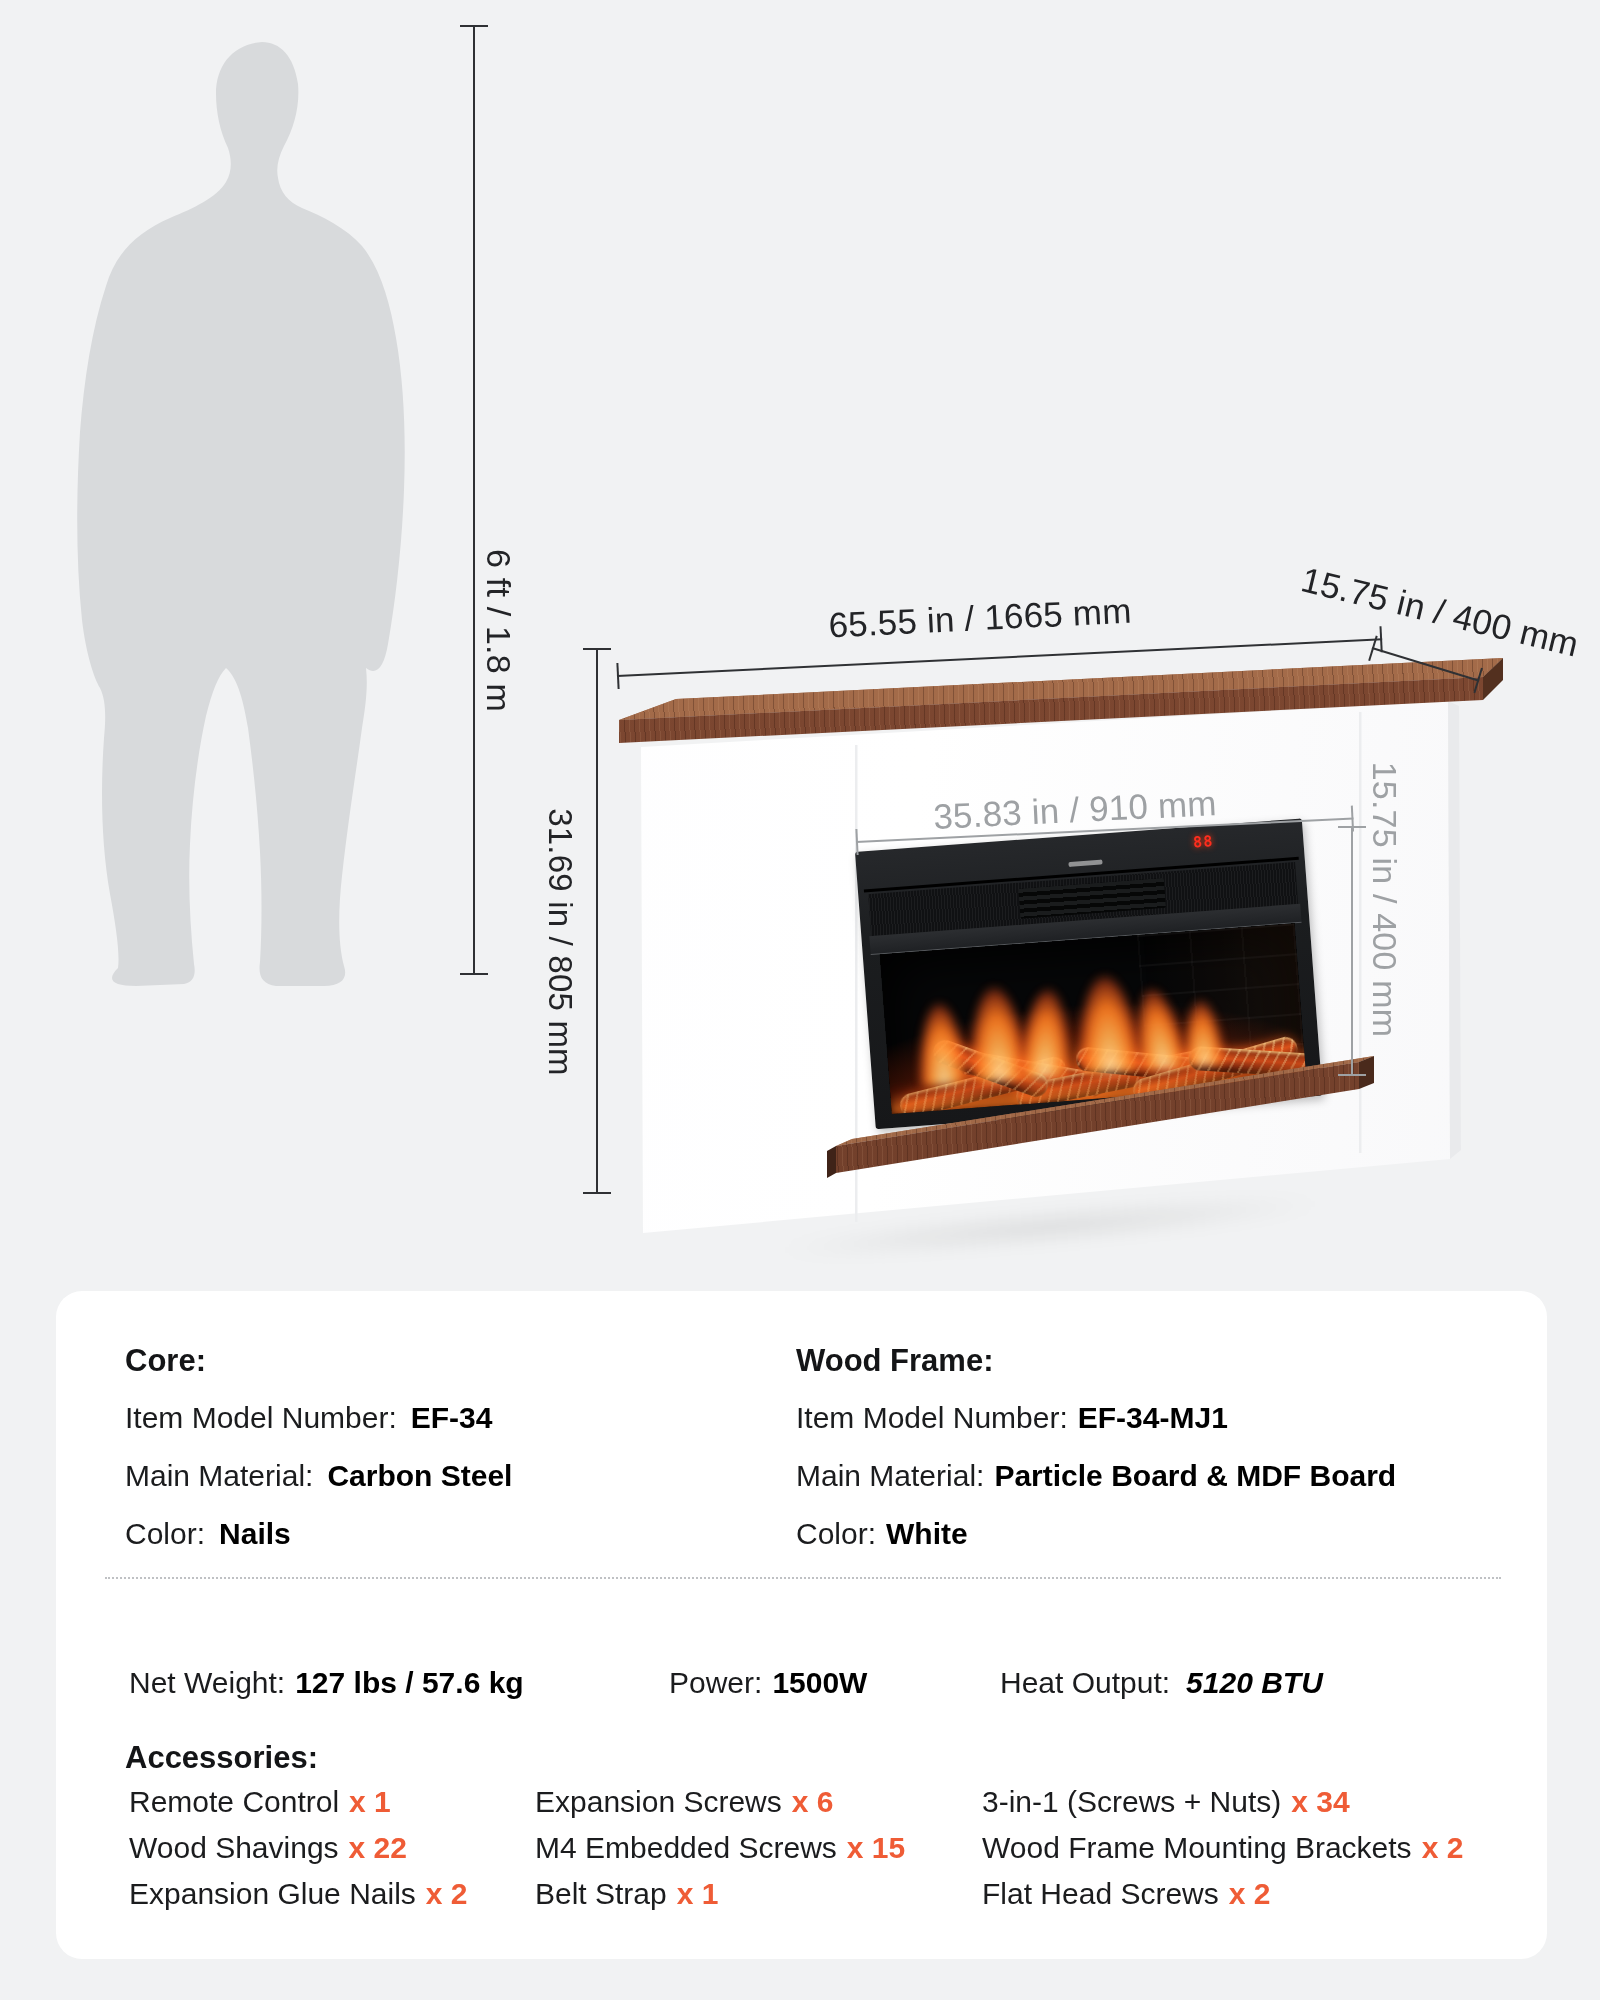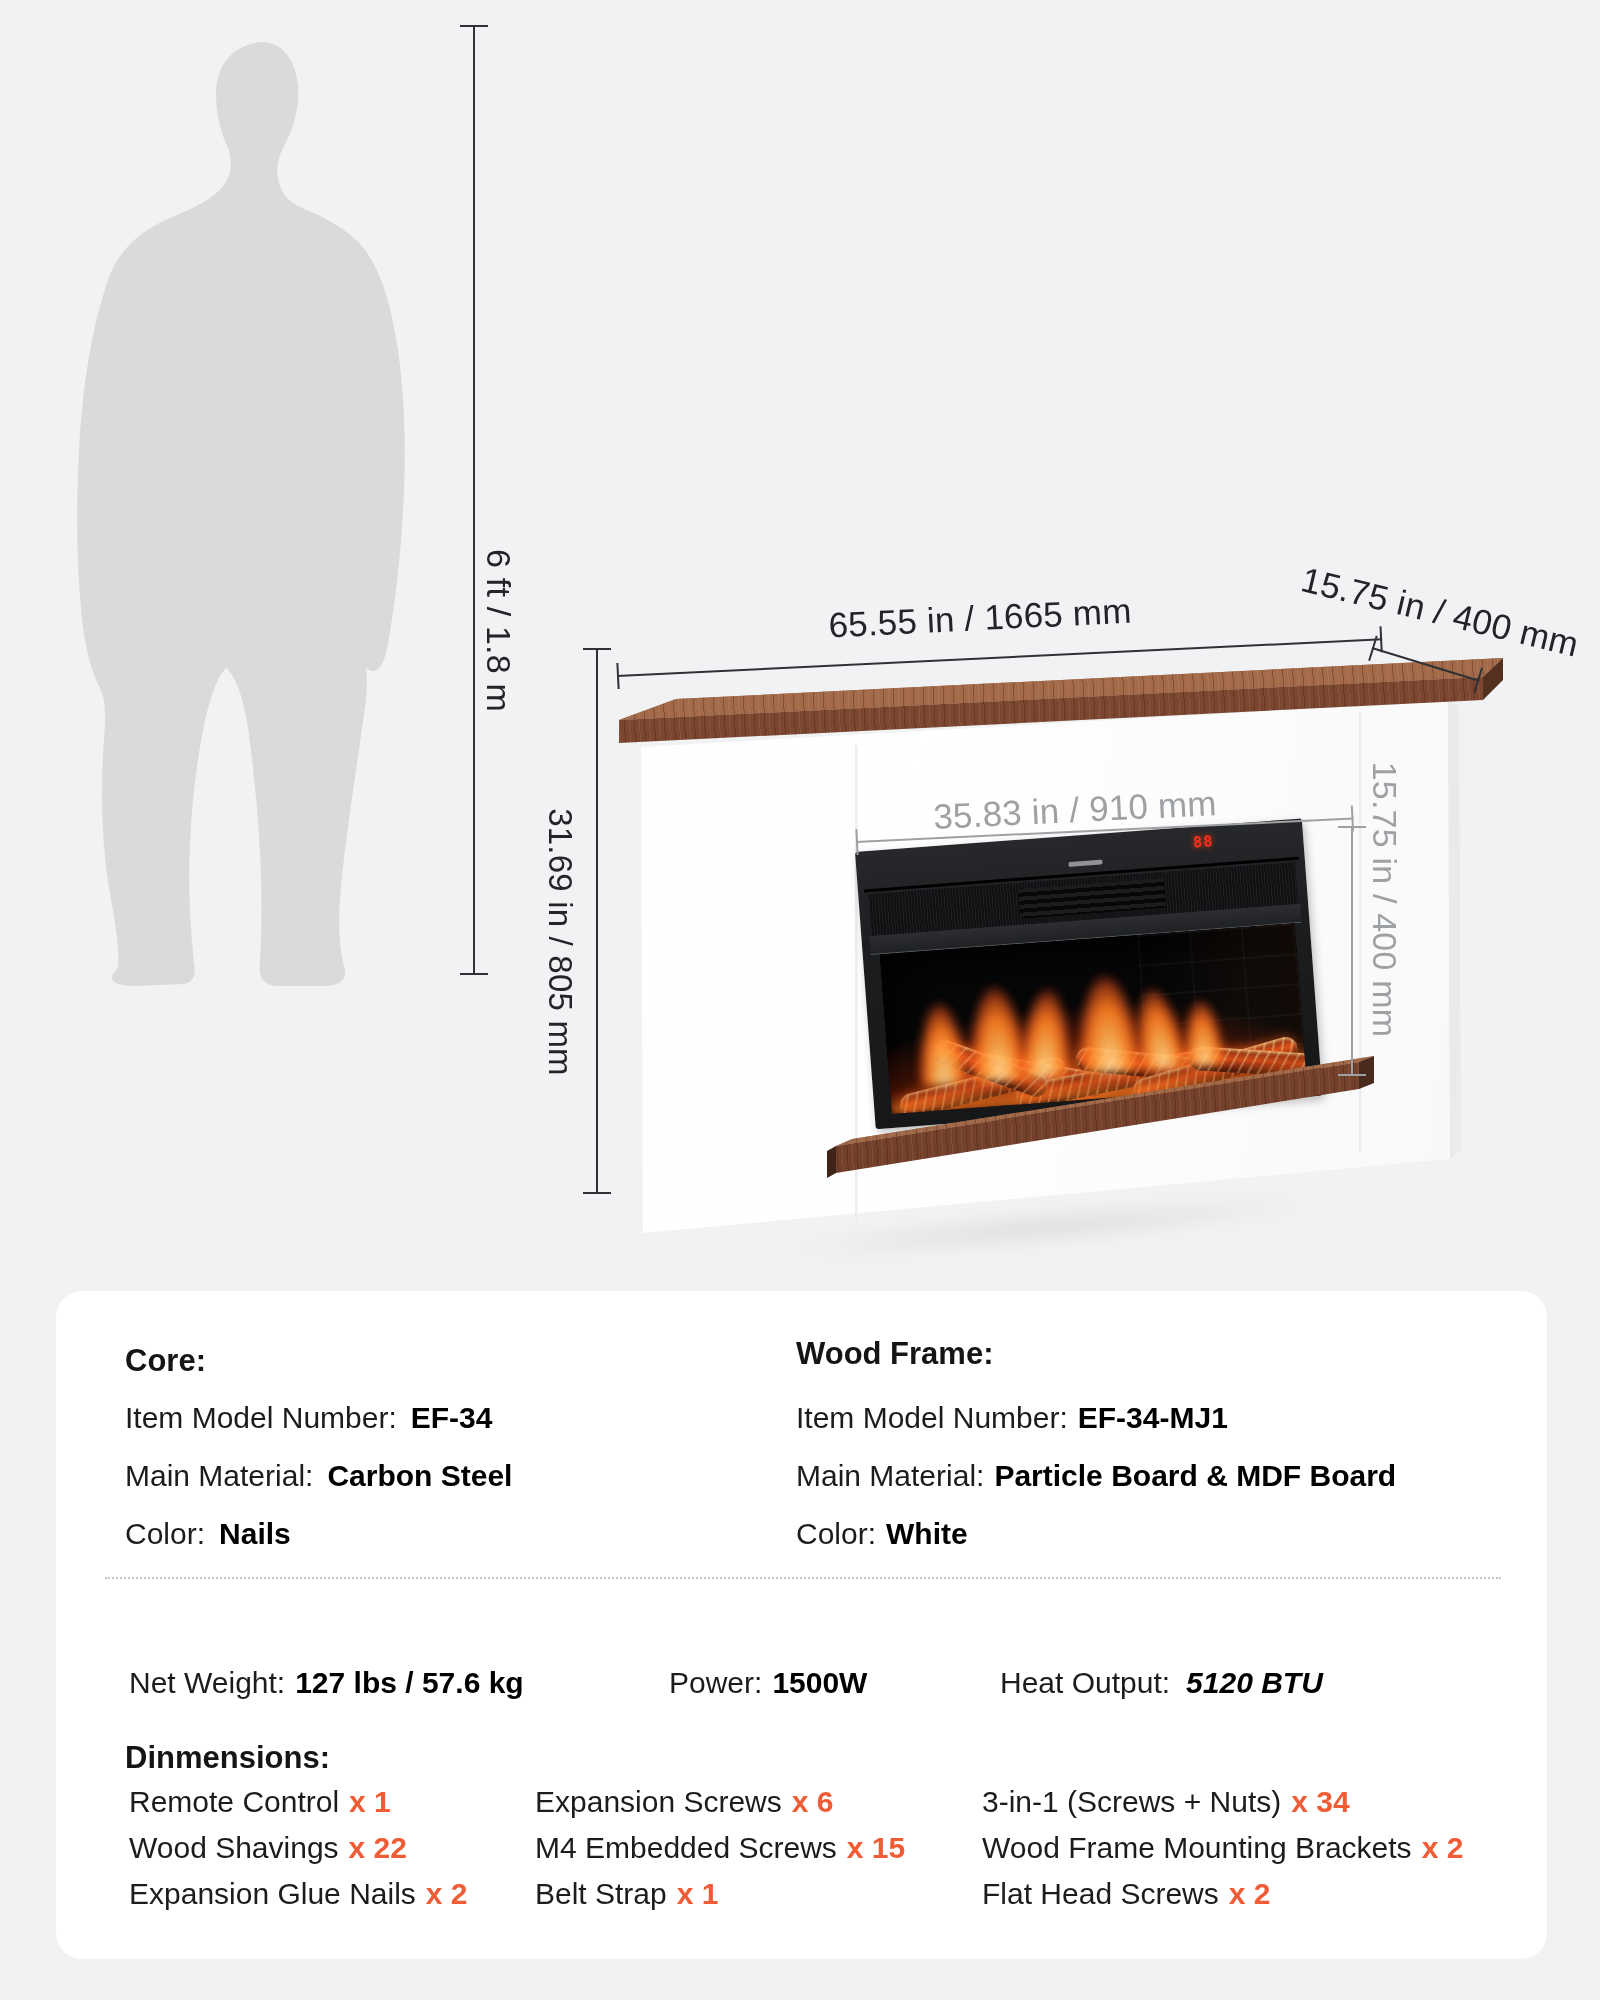--- a/index.html
+++ b/index.html
@@ -160,21 +160,21 @@
     <div class="spec-row" style="left:69px;top:110px;">
       <span>Item Model Number:</span><span class="val">EF-34</span>
     </div>
     <div class="spec-row" style="left:69px;top:168px;">
       <span>Main Material:</span><span class="val">Carbon Steel</span>
     </div>
     <div class="spec-row" style="left:69px;top:226px;">
       <span>Color:</span><span class="val">Nails</span>
     </div>
 
-    <div class="spec-title" style="left:740px;top:45px;text-align:right;">Wood Frame:</div>
+    <div class="spec-title" style="left:740px;top:52px;text-align:right;">Wood Frame:</div>
     <div class="spec-row" style="left:740px;top:110px;">
       <span>Item Model Number:</span><span class="val" style="margin-left:10px;">EF-34-MJ1</span>
     </div>
     <div class="spec-row" style="left:740px;top:168px;">
       <span>Main Material:</span><span class="val" style="margin-left:10px;">Particle Board &amp; MDF Board</span>
     </div>
     <div class="spec-row" style="left:740px;top:226px;">
       <span>Color:</span><span class="val" style="margin-left:10px;">White</span>
     </div>
 
@@ -184,21 +184,21 @@
     <div class="spec-row" style="left:73px;top:375px;">
       <span>Net Weight:</span><span class="val" style="margin-left:10px;">127 lbs / 57.6 kg</span>
     </div>
     <div class="spec-row" style="left:613px;top:375px;">
       <span>Power:</span><span class="val" style="margin-left:10px;">1500W</span>
     </div>
     <div class="spec-row" style="left:944px;top:375px;">
       <span>Heat Output:</span><span class="val" style="margin-left:16px;font-style:italic;">5120 BTU</span>
     </div>
 
-    <div class="spec-title" style="left:69px;top:449px;">Dinmensions:</div>
+    <div class="spec-title" style="left:69px;top:449px;">Accessories:</div>
 
     <div class="spec-row" style="left:73px;top:494px;">
       <span>Remote Control</span><span class="qty">x 1</span>
     </div>
     <div class="spec-row" style="left:73px;top:540px;">
       <span>Wood Shavings</span><span class="qty">x 22</span>
     </div>
     <div class="spec-row" style="left:73px;top:586px;">
       <span>Expansion Glue Nails</span><span class="qty">x 2</span>
     </div>

